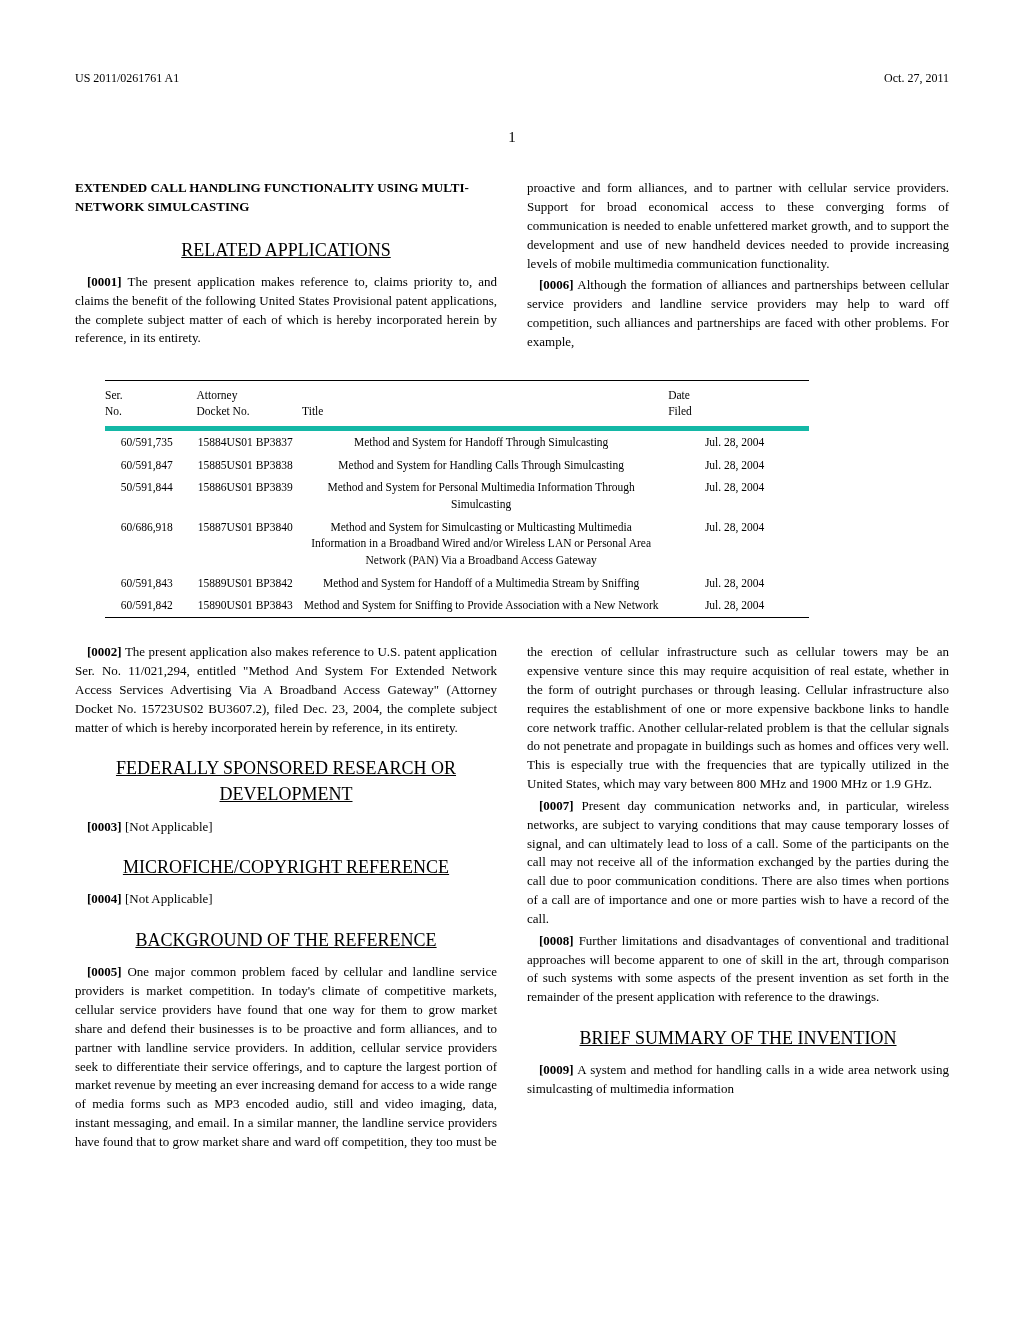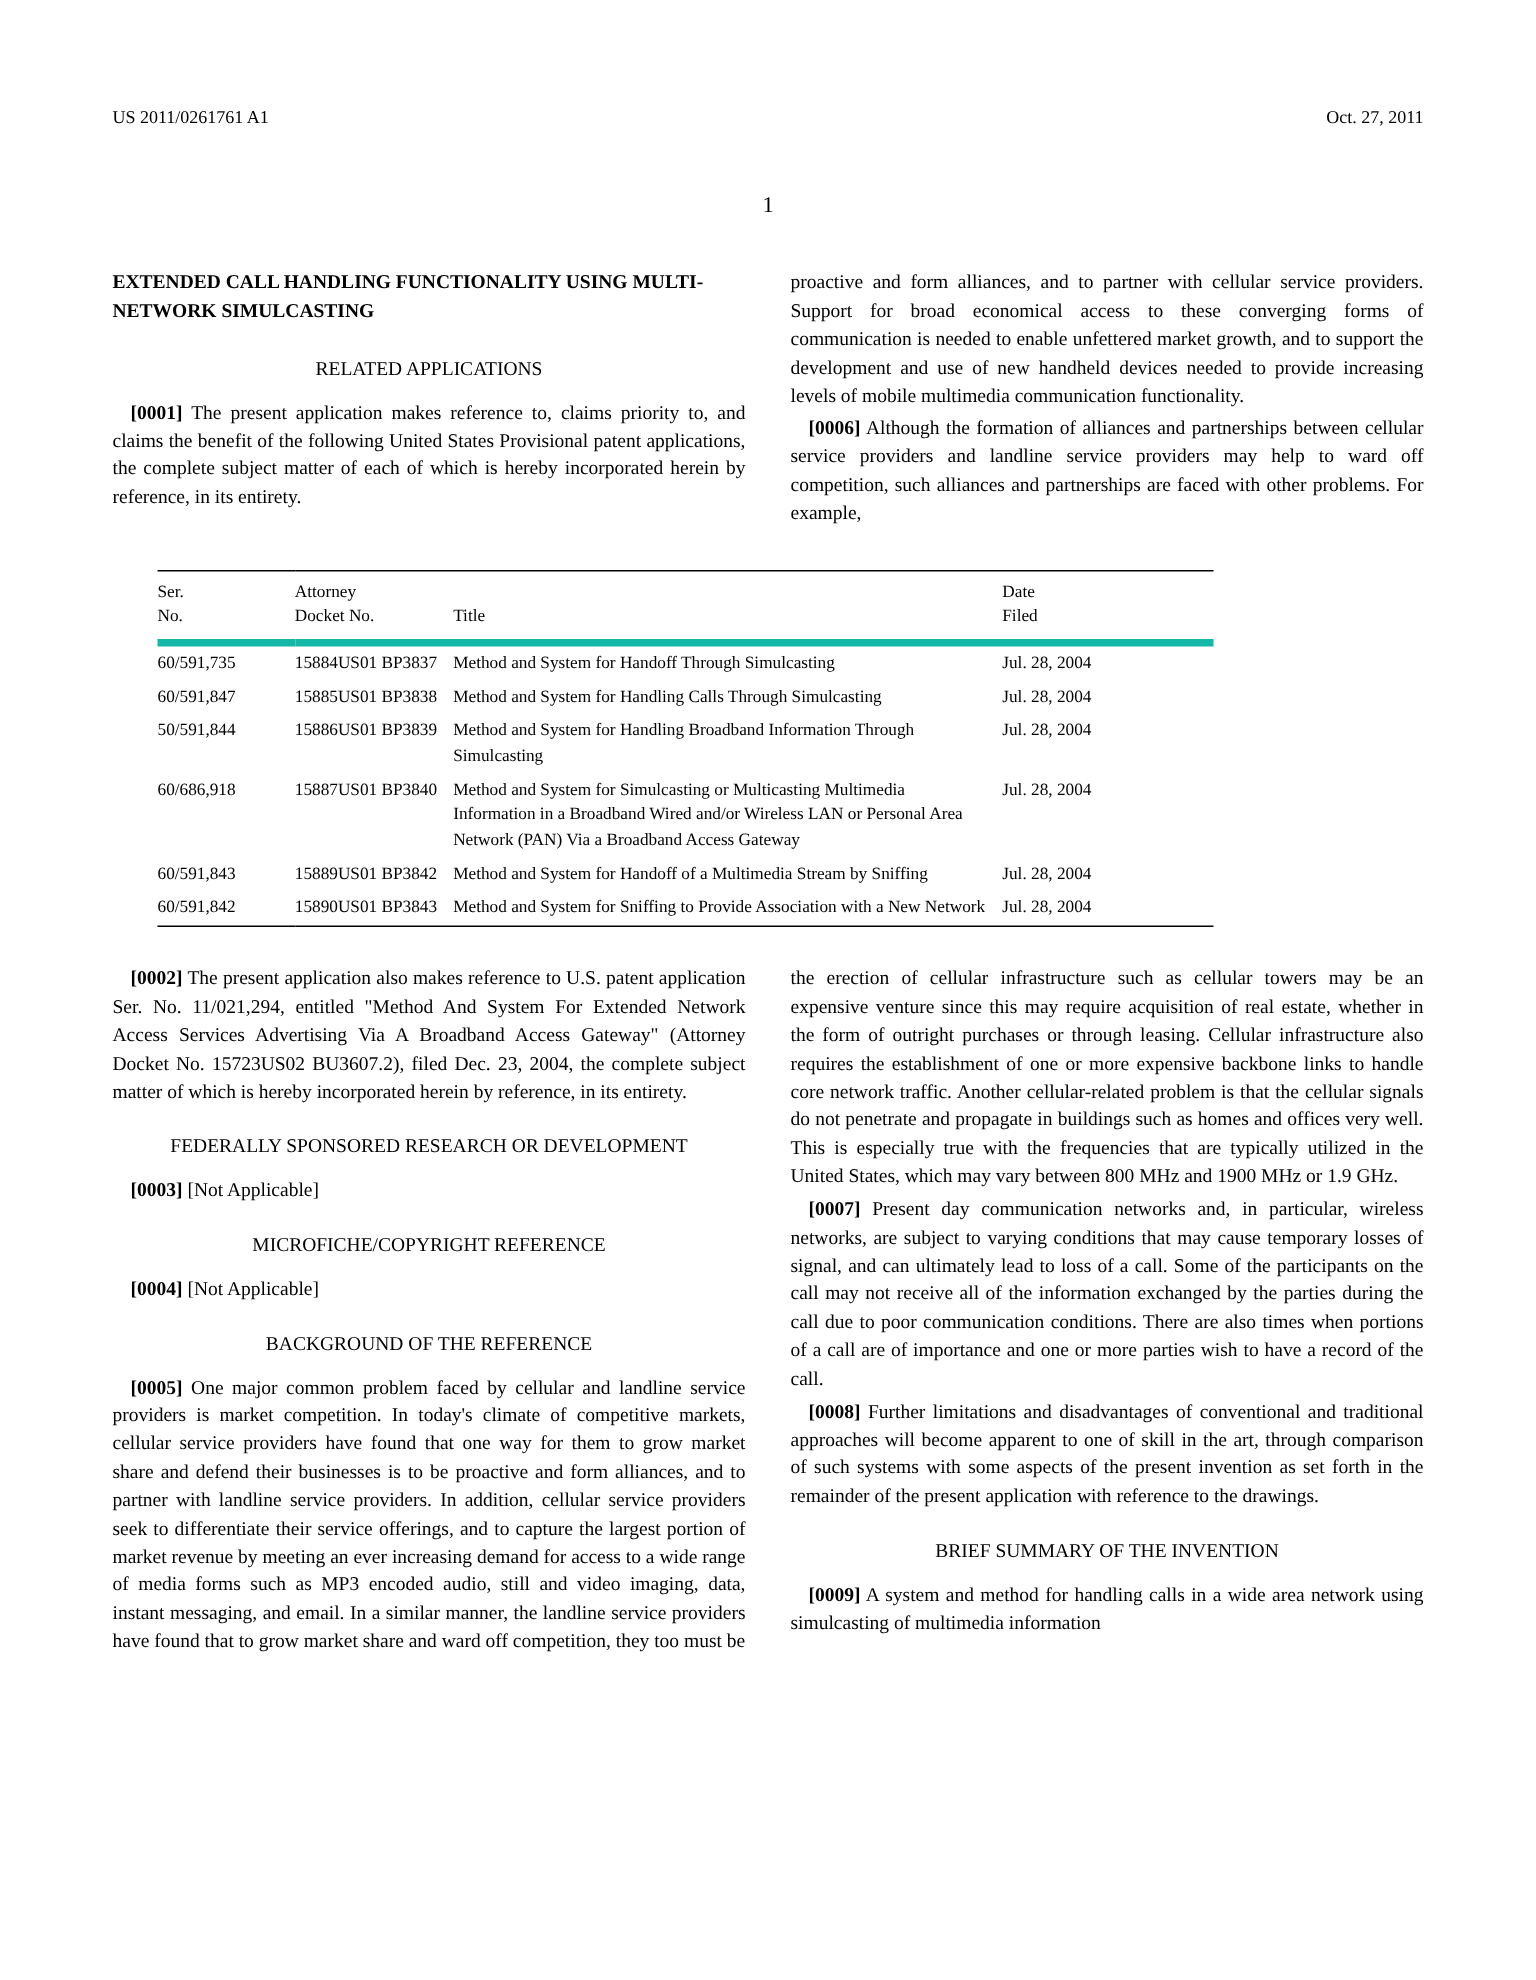--- a/index.html
+++ b/index.html
@@ -37,21 +37,22 @@
     }
     .title-block {
       text-align: left;
       font-weight: bold;
       margin-bottom: 20px;
       font-size: 13px;
     }
     .section-heading {
       text-align: center;
       margin: 18px 0 10px 0;
-      font-size: 13px;
+      font-size: 18px;
+      text-decoration: underline;
     }
     .para {
       text-align: justify;
       margin-bottom: 3px;
     }
     .para-num {
       font-weight: bold;
     }
     .indent {
       text-indent: 12px;
@@ -73,21 +74,21 @@
     table tbody {
       border-bottom: 1px solid #000;
     }
     table th {
       font-weight: normal;
       text-align: left;
       padding: 6px 8px 6px 0;
       vertical-align: bottom;
     }
     table td {
-      text-align: left;
+      text-align: center;
       padding: 3px 8px 3px 0;
       vertical-align: top;
     }
     .col1 { width: 13%; }
     .col2 { width: 15%; }
     .col3 { width: 52%; }
     .col4 { width: 20%; }
   </style>
 </head>
 <body>
@@ -142,21 +143,21 @@
         </tr>
         <tr>
           <td class="col1">60/591,847</td>
           <td class="col2">15885US01 BP3838</td>
           <td class="col3">Method and System for Handling Calls Through Simulcasting</td>
           <td class="col4">Jul. 28, 2004</td>
         </tr>
         <tr>
           <td class="col1">50/591,844</td>
           <td class="col2">15886US01 BP3839</td>
-          <td class="col3">Method and System for Handling Broadband Information Through Simulcasting</td>
+          <td class="col3">Method and System for Personal Multimedia Information Through Simulcasting</td>
           <td class="col4">Jul. 28, 2004</td>
         </tr>
         <tr>
           <td class="col1">60/686,918</td>
           <td class="col2">15887US01 BP3840</td>
           <td class="col3">Method and System for Simulcasting or Multicasting Multimedia Information in a Broadband Wired and/or Wireless LAN or Personal Area Network (PAN) Via a Broadband Access Gateway</td>
           <td class="col4">Jul. 28, 2004</td>
         </tr>
         <tr>
           <td class="col1">60/591,843</td>

